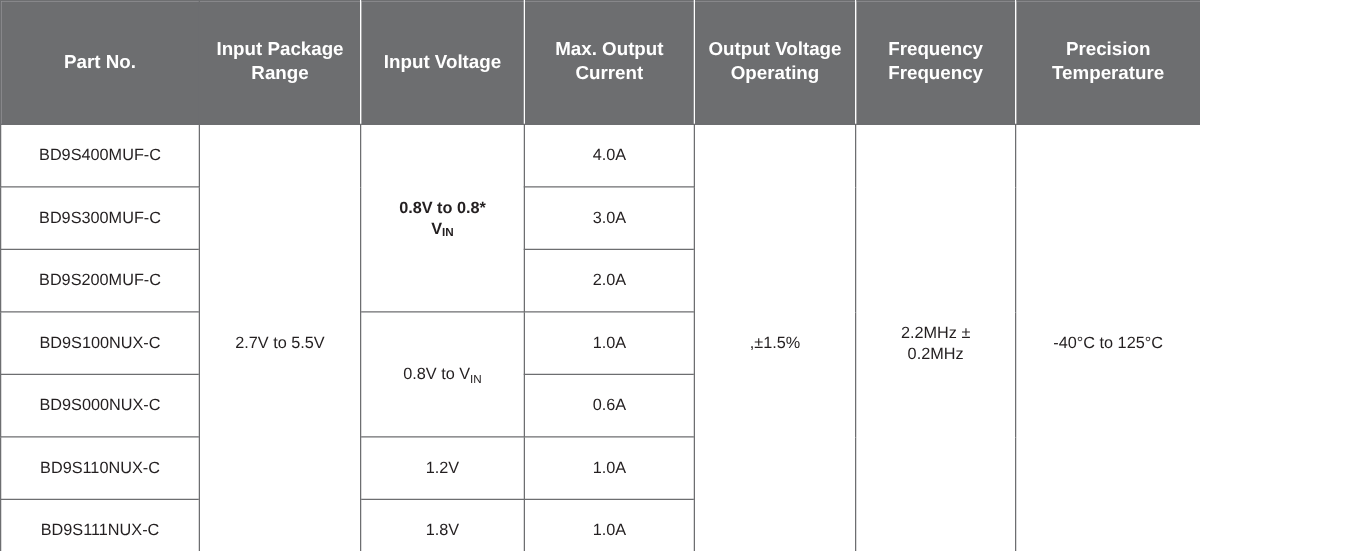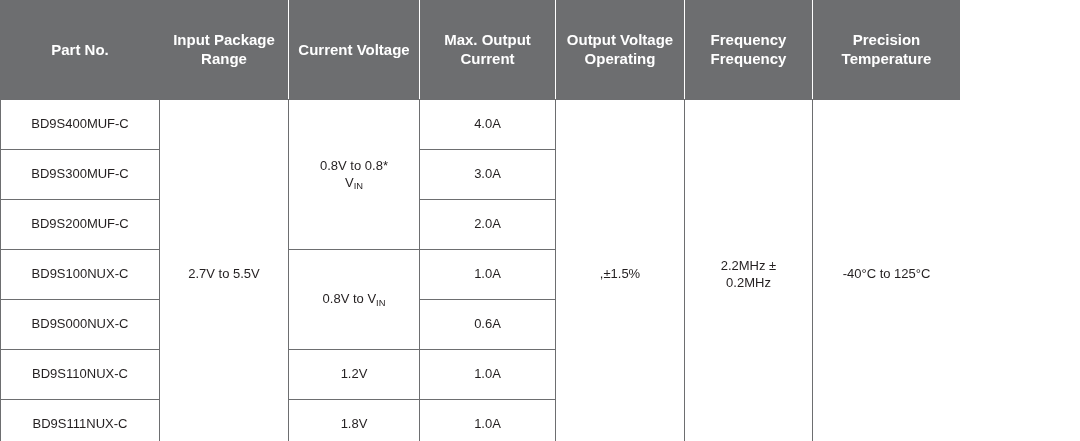--- a/index.html
+++ b/index.html
@@ -51,32 +51,32 @@
     padding-left: 12px;
     font-size: 14.5px;
   }
   sub {
     font-size: 0.72em;
     vertical-align: baseline;
     position: relative;
     top: 0.32em;
   }
   .nowrap { white-space: nowrap; margin-top: 37px; }
-  .two-line { line-height: 1.35; }
+  .two-line { line-height: 1.35; font-weight: bold; }
 </style>
 </head>
 <body>
 
 <div class="spec-table-wrap">
   <table class="spec-table">
     <thead>
       <tr>
         <th style="width:150px">Part No.</th>
         <th class="head-divider" style="width:120px">Input Package Range</th>
-        <th class="head-divider" style="width:122px">Current Voltage</th>
+        <th class="head-divider" style="width:122px">Input Voltage</th>
         <th class="head-divider" style="width:127px">Max. Output Current</th>
         <th class="head-divider" style="width:120px">Output Voltage Operating</th>
         <th class="head-divider" style="width:119px">Frequency Frequency</th>
         <th class="head-divider" style="width:139px">Precision Temperature</th>
         <th style="width:178px">Package</th>
       </tr>
     </thead>
     <tbody>
       <tr>
         <td class="part-no">BD9S400MUF-C</td>

